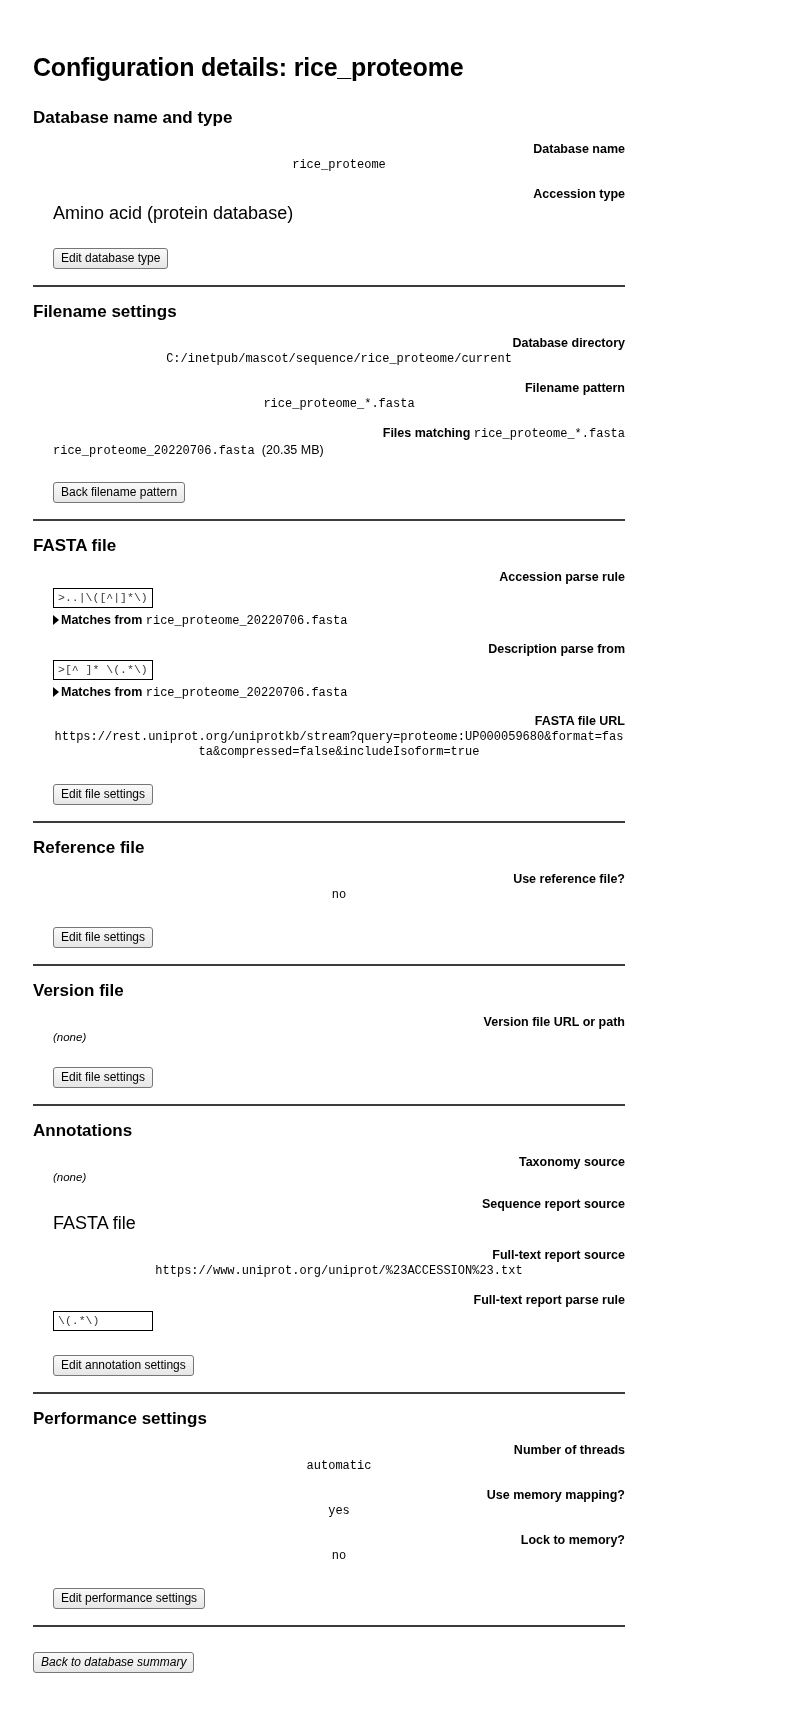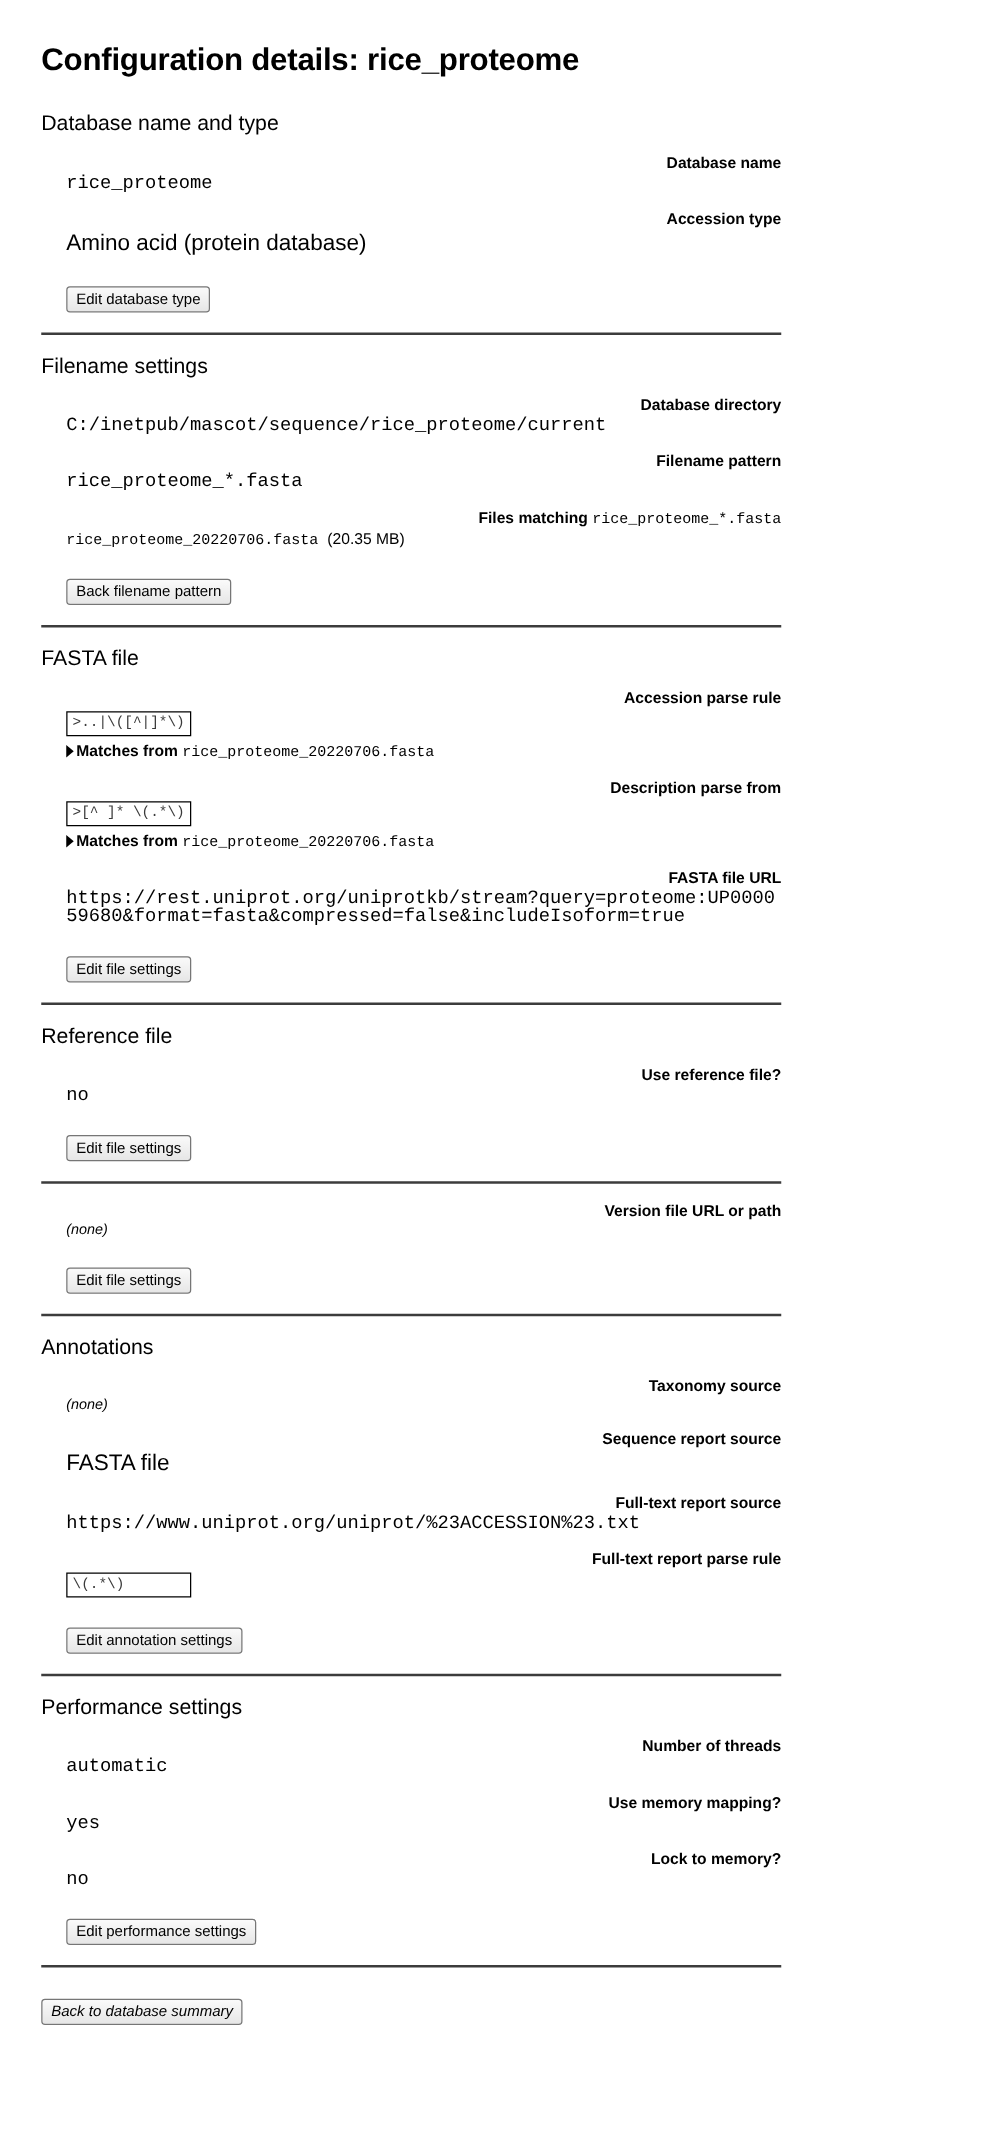--- a/index.html
+++ b/index.html
@@ -10,30 +10,31 @@
   body {
     width: 794px;
     font-family: "Liberation Sans", sans-serif;
     color: #000000;
     -webkit-font-smoothing: none;
   }
   .page {
     width: 658px;
     box-sizing: border-box;
     padding: 20px 33px 30px 33px;
+    margin-top: 19px;
   }
   h1.page-title {
     font-size: 25px;
     font-weight: bold;
     margin: 14px 0 26px 0;
     letter-spacing: -0.2px;
   }
   h2.section-title {
     font-size: 17px;
-    font-weight: normal;
+    font-weight: bold;
     margin: 0 0 14px 0;
   }
   .section {
     margin: 0 0 0 0;
   }
   .section-body {
     padding-left: 14px;
   }
   .field {
     margin-bottom: 14px;
@@ -48,23 +49,24 @@
     font-family: "Liberation Mono", "DejaVu Sans Mono", monospace;
     font-weight: normal;
     font-size: 12px;
   }
   .field-value {
     font-size: 18px;
     padding-left: 6px;
   }
   .field-value.mono {
     font-family: "Liberation Mono", "DejaVu Sans Mono", monospace;
-    font-size: 15px;
+    font-size: 12px;
     line-height: 15px;
     word-break: break-all;
+    text-align: center;
   }
   .field-value.none {
     font-style: italic;
     font-family: Liberation Sans, sans-serif;
     font-size: 11.5px;
   }
   .file-entry {
     font-family: "Liberation Mono", "DejaVu Sans Mono", monospace;
     font-size: 12px;
     padding-left: 6px;
@@ -210,20 +212,21 @@
         <div class="field-value mono">no</div>
       </div>
       <button class="btn">Edit file settings</button>
     </div>
   </div>
 
   <hr class="divider">
 
   
   <div class="section">
+    <h2 class="section-title">Version file</h2>
     <div class="section-body">
       <div class="field">
         <div class="field-label">Version file URL or path</div>
         <div class="field-value none">(none)</div>
       </div>
       <button class="btn">Edit file settings</button>
     </div>
   </div>
 
   <hr class="divider">

